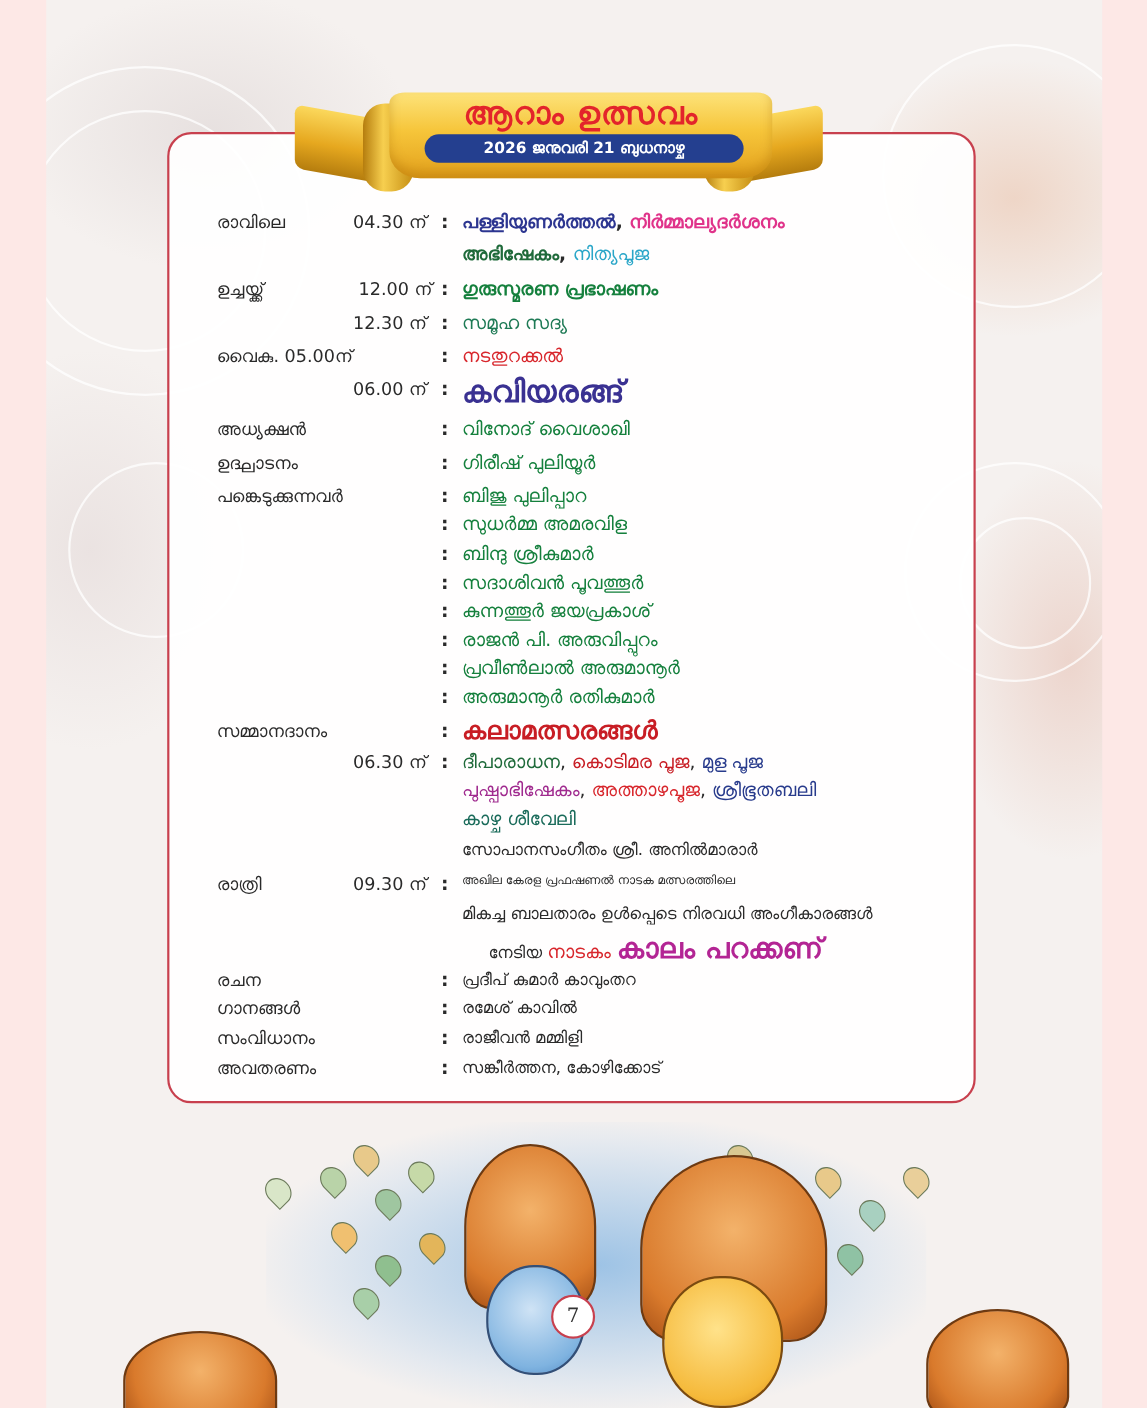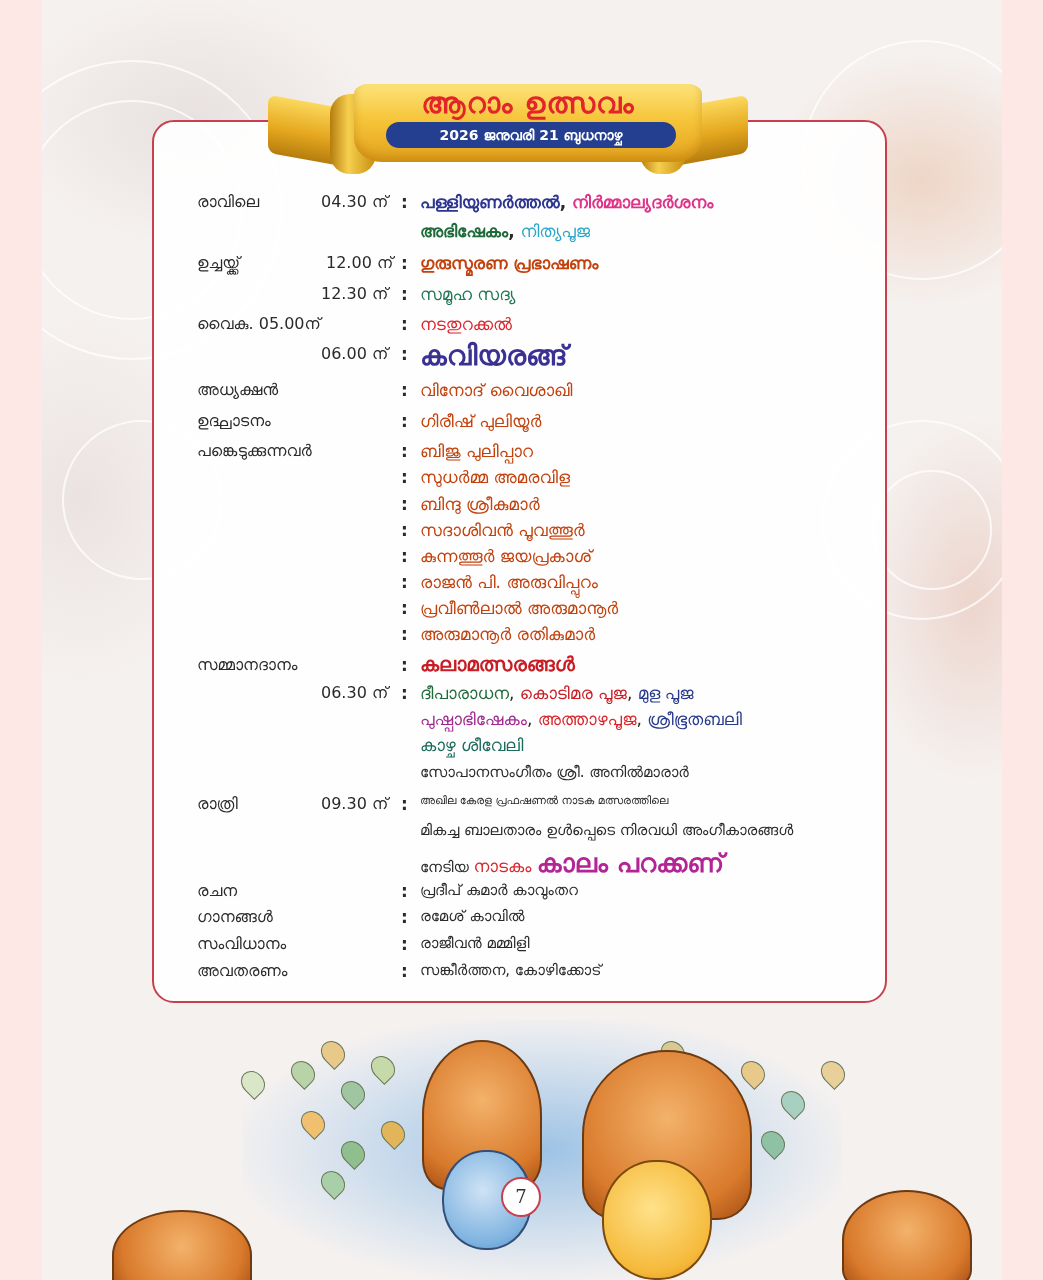--- a/index.html
+++ b/index.html
@@ -77,21 +77,21 @@
   .lbl { position: absolute; left: 0; top: 0; font-size: 16px; color: #2a2a2a; white-space: nowrap; }
   .time { position: absolute; top: 0; font-size: 16px; color: #2a2a2a; white-space: nowrap; }
   .colon { position: absolute; left: 204px; top: 0; font-size: 17px; font-weight: bold; color: #2a2a2a; }
   .val { position: absolute; left: 223px; top: 0; font-size: 17px; white-space: nowrap; }
   .b { font-weight: bold; }
 
   .c-navy { color: #2c3590; }
   .c-pink { color: #e0338a; }
   .c-green { color: #1f6a3a; }
   .c-cyan { color: #2aa6c8; }
-  .c-maroon { color: #c2410c; }
+  .c-maroon { color: #15803d; }
   .c-teal { color: #1e7a55; }
   .c-red { color: #d8262c; }
   .c-violet { color: #3a3192; }
   .c-dark { color: #2a2a2a; }
   .c-purple { color: #a02b8f; }
   .c-blue { color: #283b8c; font-family: Liberation Serif, serif; }
   .c-dteal { color: #1a6b5a; }
   .c-magenta { color: #b32594; }
   .c-crimson { color: #c81d24; }
 
@@ -227,21 +227,21 @@
     <span class="colon">:</span>
     <span class="val c-maroon">പ്രവീൺലാൽ അരുമാനൂർ</span>
   </div>
   <div class="row" style="top:624px;">
     <span class="colon">:</span>
     <span class="val c-maroon">അരുമാനൂർ രതികുമാർ</span>
   </div>
   <div class="row" style="top:655px;">
     <span class="lbl">സമ്മാനദാനം</span>
     <span class="colon">:</span>
-    <span class="val b c-crimson" style="font-size:20px; top:-3px;">കലാമത്സരങ്ങൾ</span>
+    <span class="val b c-crimson" style="font-size:23px; top:-3px;">കലാമത്സരങ്ങൾ</span>
   </div>
   <div class="row" style="top:683px;">
     <span class="time" style="left:124px;">06.30 ന്</span>
     <span class="colon">:</span>
     <span class="val">
       <span class="c-green">ദീപാരാധന</span><span class="c-dark">, </span><span class="c-crimson">കൊടിമര പൂജ</span><span class="c-dark">, </span><span class="c-blue">മുള പൂജ</span>
     </span>
   </div>
   <div class="row" style="top:709px;">
     <span class="val">
@@ -257,21 +257,21 @@
   <div class="row" style="top:794px;">
     <span class="lbl">രാത്രി</span>
     <span class="time" style="left:124px;">09.30 ന്</span>
     <span class="colon">:</span>
     <span class="val c-dark" style="font-size:11px;">അഖില കേരള പ്രഫഷണൽ നാടക മത്സരത്തിലെ</span>
   </div>
   <div class="row" style="top:821px;">
     <span class="val c-dark" style="font-size:15px;">മികച്ച ബാലതാരം ഉൾപ്പെടെ നിരവധി അംഗീകാരങ്ങൾ</span>
   </div>
   <div class="row" style="top:848px; height:36px;">
-    <span class="val" style="top:0;">
+    <span class="val" style="top:0;margin-left:24px;">
       <span class="c-dark" style="font-size:15px;">നേടിയ </span><span class="c-red" style="font-size:17px;">നാടകം </span><span class="c-magenta b" style="font-size:26px;">കാലം പറക്കണ്</span>
     </span>
   </div>
   <div class="row" style="top:881px;">
     <span class="lbl">രചന</span>
     <span class="colon">:</span>
     <span class="val c-dark" style="font-size:15px;">പ്രദീപ് കുമാർ കാവുംതറ</span>
   </div>
   <div class="row" style="top:907px;">
     <span class="lbl">ഗാനങ്ങൾ</span>

